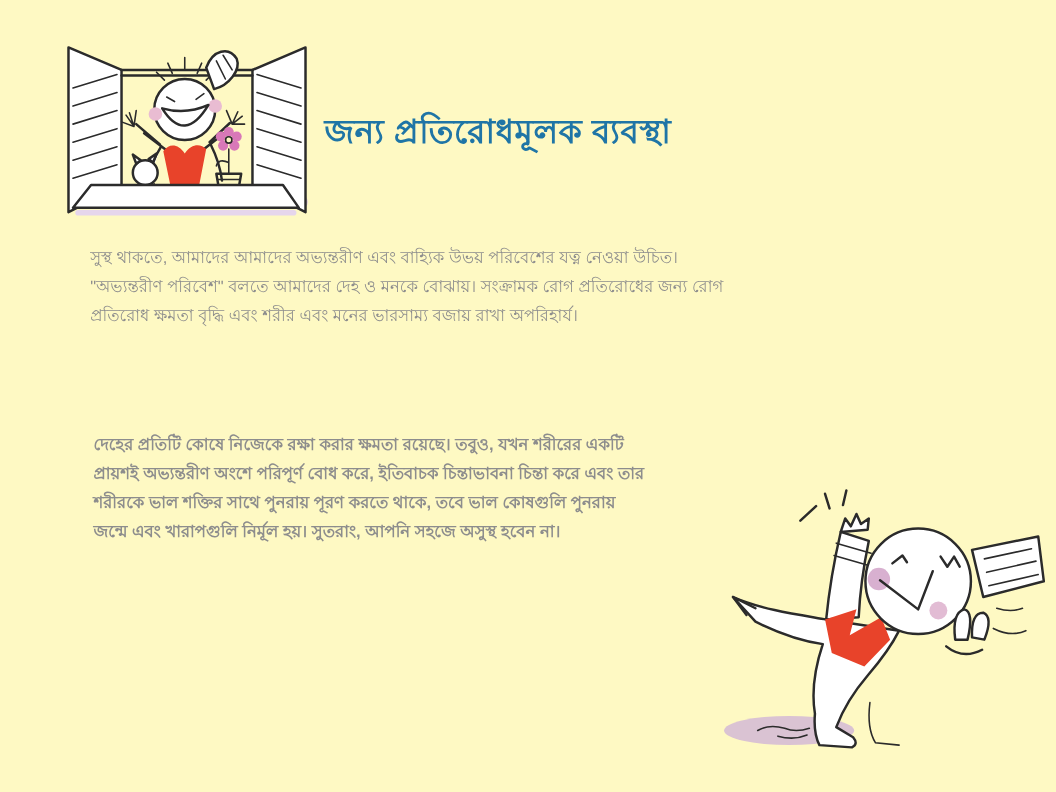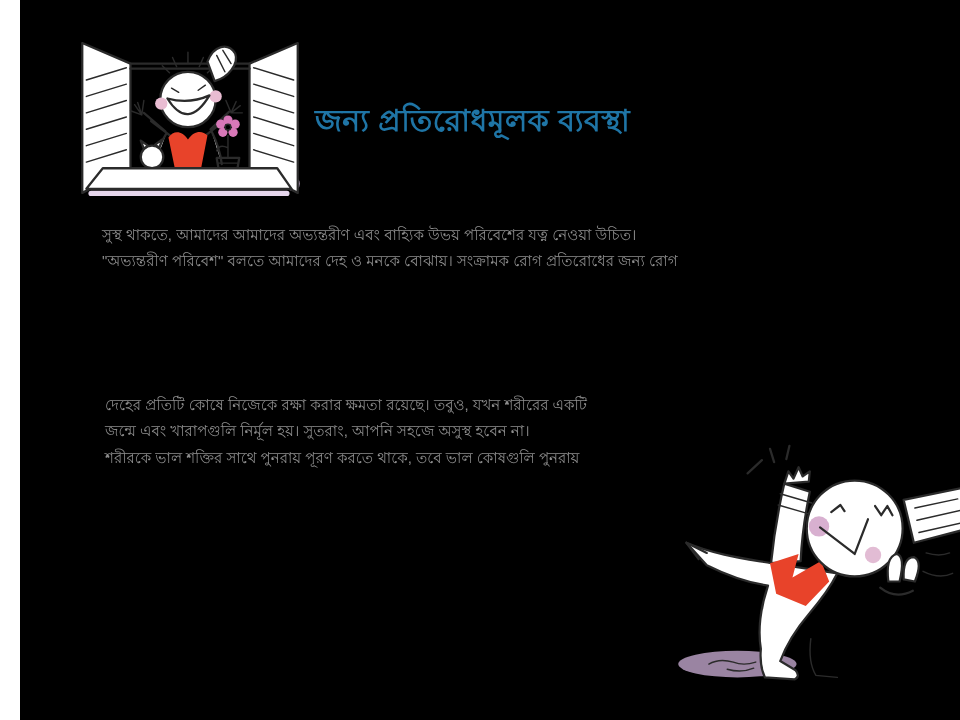--- a/index.html
+++ b/index.html
@@ -3,21 +3,21 @@
 <meta charset="utf-8">
 <style>
   html,body{margin:0;padding:0;}
   body{
     width:960px;height:720px;
     background:#ffffff;
     font-family:"Liberation Sans",sans-serif;
     overflow:hidden;
     position:relative;
   }
-  .page{position:absolute;inset:0;background:#000000;margin-left:20px;}
+  .page{position:absolute;inset:0;background:#fef9c3;}
 
   .illus{position:absolute;}
   .illus-window{left:52px;top:36px;width:236px;height:166px;}
   .illus-sneeze{left:646px;top:428px;width:306px;height:256px;}
 
   .heading{
     position:absolute;left:295px;top:96px;
     color:#1f75a6;
     font-weight:700;
     font-size:30px;
@@ -27,21 +27,21 @@
   .heading .h-line{white-space:nowrap;}
 
   .para{
     position:absolute;
     color:#8d8d8d;
     font-size:15px;
     line-height:26.3px;
   }
   .para .p-line{white-space:nowrap;}
   .para-1{left:82px;top:222px;width:660px;}
-  .para-2{left:85px;top:392px;width:630px;}
+  .para-2{left:85px;top:392px;width:630px;font-weight:bold;}
 
   svg .ink{stroke:#2b2b2b;stroke-width:2.2;fill:none;stroke-linecap:round;stroke-linejoin:round;}
   svg .ink-thin{stroke:#2b2b2b;stroke-width:1.4;fill:none;stroke-linecap:round;}
   svg .white-fill{fill:#ffffff;}
 </style>
 </head>
 <body>
 
 <div class="page">
 
@@ -117,26 +117,28 @@
     <path class="ink white-fill" d="M30 128 L200 128 L214 148 L14 148 Z"></path>
   </svg>
 
   <div class="heading">
     <div class="h-line">জন্য প্রতিরোধমূলক ব্যবস্থা</div>
   </div>
 
   <div class="para para-1">
     <div class="p-line">সুস্থ থাকতে, আমাদের আমাদের অভ্যন্তরীণ এবং বাহ্যিক উভয় পরিবেশের যত্ন নেওয়া উচিত।</div>
     <div class="p-line">"অভ্যন্তরীণ পরিবেশ" বলতে আমাদের দেহ ও মনকে বোঝায়। সংক্রামক রোগ প্রতিরোধের জন্য রোগ</div>
+    <div class="p-line">প্রতিরোধ ক্ষমতা বৃদ্ধি এবং শরীর এবং মনের ভারসাম্য বজায় রাখা অপরিহার্য।</div>
   </div>
 
   <div class="para para-2">
     <div class="p-line">দেহের প্রতিটি কোষে নিজেকে রক্ষা করার ক্ষমতা রয়েছে। তবুও, যখন শরীরের একটি</div>
+    <div class="p-line">প্রায়শই অভ্যন্তরীণ অংশে পরিপূর্ণ বোধ করে, ইতিবাচক চিন্তাভাবনা চিন্তা করে এবং তার</div>
+    <div class="p-line">শরীরকে ভাল শক্তির সাথে পুনরায় পূরণ করতে থাকে, তবে ভাল কোষগুলি পুনরায়</div>
     <div class="p-line">জন্মে এবং খারাপগুলি নির্মূল হয়। সুতরাং, আপনি সহজে অসুস্থ হবেন না।</div>
-    <div class="p-line">শরীরকে ভাল শক্তির সাথে পুনরায় পূরণ করতে থাকে, তবে ভাল কোষগুলি পুনরায়</div>
   </div>
 
   <svg class="illus illus-sneeze" viewBox="0 0 300 250" aria-hidden="true">
 
     <g>
       <ellipse cx="70" cy="231" rx="58" ry="13" fill="#cdb0d8" opacity="0.75"></ellipse>
       <path class="ink-thin" d="M42 231 q10 -6 24 -2 q10 4 22 0 M60 236 q14 4 26 -1" stroke="#6a5a72"></path>
     </g>
 
     <path class="ink" d="M80 44 L94 31 M102 20 L106 33 M121 17 L118 30"></path>

